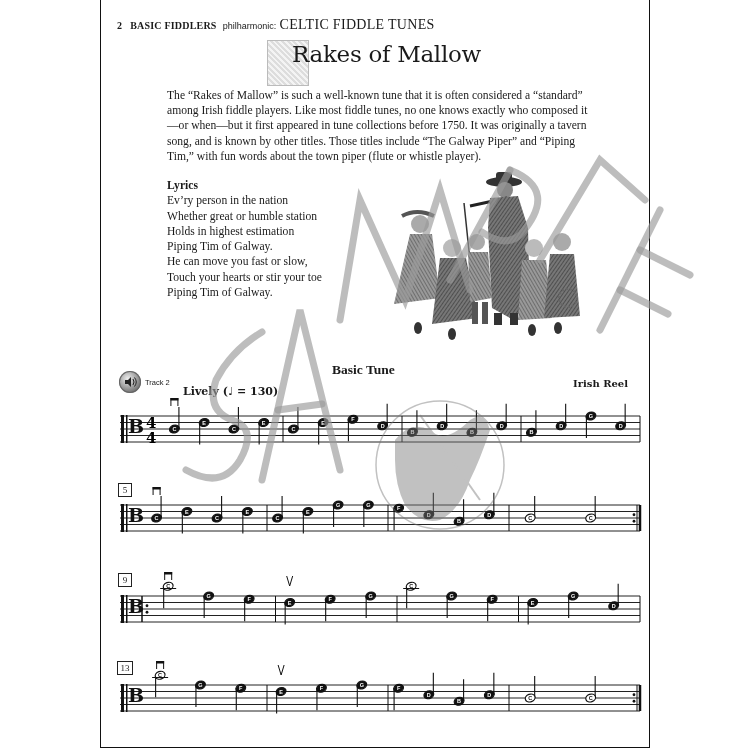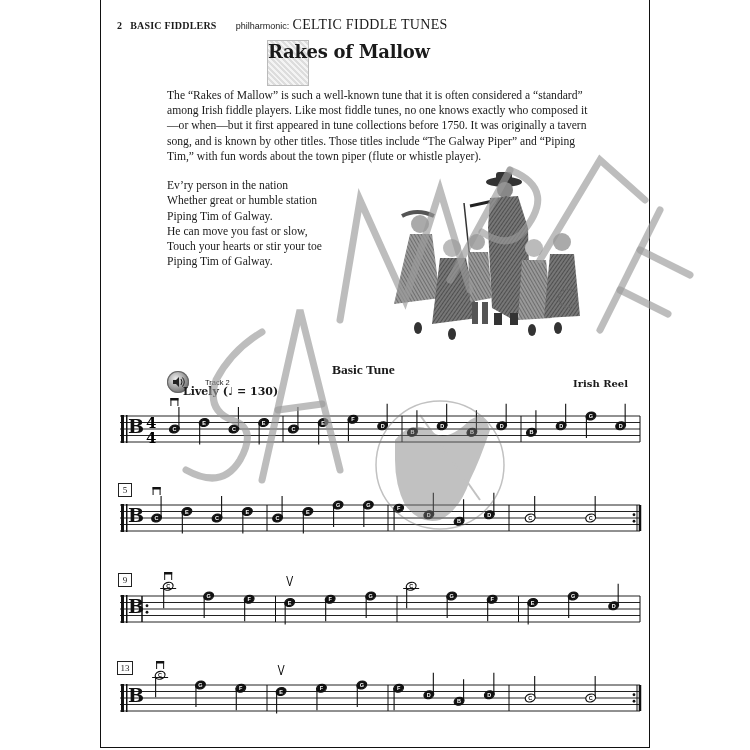--- a/index.html
+++ b/index.html
@@ -1,34 +1,34 @@
 <!DOCTYPE html>
 <html><head>
 <meta charset="utf-8">
 <style>
   html, body { margin:0; padding:0; background:#fff; }
   body { width:750px; height:750px; position:relative; overflow:hidden; font-family:"DejaVu Serif", serif; color:#1a1a1a; }
   .page { position:absolute; left:100px; top:0; width:550px; height:748px; border:1.5px solid #111; border-top:none; box-sizing:border-box; }
   .running-head { position:absolute; left:117px; top:17px; font-size:10px; white-space:nowrap; }
   .running-head .num { font-family:"Liberation Serif", serif; font-weight:bold; margin-right:5px; }
   .running-head .series { font-family:"Liberation Serif", serif; font-weight:bold; letter-spacing:0.2px; }
-  .running-head .brand { font-family:"Liberation Sans", sans-serif; font-size:9px; margin-left:16px; }
+  .running-head .brand { font-family:"Liberation Sans", sans-serif; font-size:9px; margin-left:3px; }
   .running-head .book { font-family:"Liberation Serif", serif; font-size:14px; letter-spacing:0.3px; }
   .ornament { position:absolute; left:267px; top:40px; width:40px; height:44px; border:1px solid #bbb; background:
      repeating-linear-gradient(45deg,#ddd 0 2px,#f4f4f4 2px 4px); }
-  .title { position:absolute; left:268px; top:41px; font-family:"DejaVu Serif", serif; font-weight:bold; font-size:18px; letter-spacing:-0.3px; }
+  .title { position:absolute; left:292px; top:41px; font-family:"DejaVu Serif", serif; font-weight:normal; font-size:23px; letter-spacing:-0.3px; }
   .intro { position:absolute; left:167px; top:88px; width:430px; font-family:"Liberation Serif", serif; font-size:11.6px; line-height:15.2px; }
   .lyrics { position:absolute; left:167px; top:178px; width:200px; font-family:"Liberation Serif", serif; font-size:11.6px; line-height:15.3px; }
   .lyrics .head { font-weight:bold; }
   .lyrics .note { font-style:italic; font-size:8.6px; line-height:11.5px; margin-top:10px; font-weight:bold; color:#333; }
   .illus { position:absolute; left:372px; top:168px; width:210px; height:180px; }
   .watermark { position:absolute; left:0; top:0; width:750px; height:750px; pointer-events:none; }
   .section-title { position:absolute; left:332px; top:362px; font-family:Liberation Serif, serif; font-weight:bold; font-size:13.5px; }
   .style-label { position:absolute; left:573px; top:378px; font-family:"DejaVu Serif", serif; font-weight:bold; font-size:10px;text-align:center; }
-  .track { position:absolute; left:119px; top:371px; display:flex; align-items:center; gap:16px;margin-left:48px; }
+  .track { position:absolute; left:119px; top:371px; display:flex; align-items:center; gap:4px; }
   .track .icon { width:22px; height:22px; border-radius:50%; background:radial-gradient(circle at 40% 35%,#eee,#888 60%,#444); box-shadow:0 0 0 1px #666 inset; position:relative; }
   .track .label { font-family:"Liberation Sans", sans-serif; font-size:7.5px; }
   .tempo { position:absolute; left:183px; top:385px; font-family:"DejaVu Serif", serif; font-weight:bold; font-size:11px; }
   .score { position:absolute; left:0; top:0; width:750px; height:750px; }
   .mnum { position:absolute; font-family:"Liberation Serif", serif; font-size:9px; border:1px solid #222; width:12px; height:12px; line-height:12px; text-align:center; }
 </style>
 </head>
 <body>
 
 <div class="page"></div>
@@ -39,22 +39,24 @@
   <span class="brand">philharmonic:</span>
   <span class="book">CELTIC FIDDLE TUNES</span>
 </div>
 
 <div class="ornament"></div>
 <div class="title">Rakes of Mallow</div>
 
 <div class="intro">The “Rakes of Mallow” is such a well-known tune that it is often considered a “standard” among Irish fiddle players. Like most fiddle tunes, no one knows exactly who composed it—or when—but it first appeared in tune collections before 1750. It was originally a tavern song, and is known by other titles. Those titles include “The Galway Piper” and “Piping Tim,” with fun words about the town piper (flute or whistle player).</div>
 
 <div class="lyrics">
+  <div class="head">Lyrics</div>
   <div>Ev’ry person in the nation</div>
   <div>Whether great or humble station</div>
+  <div>Holds in highest estimation</div>
   <div>Piping Tim of Galway.</div>
   <div>He can move you fast or slow,</div>
   <div>Touch your hearts or stir your toe</div>
   <div>Piping Tim of Galway.</div>
 </div>
 
 <svg class="illus" viewBox="0 0 210 180">
   <defs>
     <pattern id="hatch" width="3" height="3" patternUnits="userSpaceOnUse" patternTransform="rotate(35)">
       <rect width="3" height="3" fill="#777"></rect>

